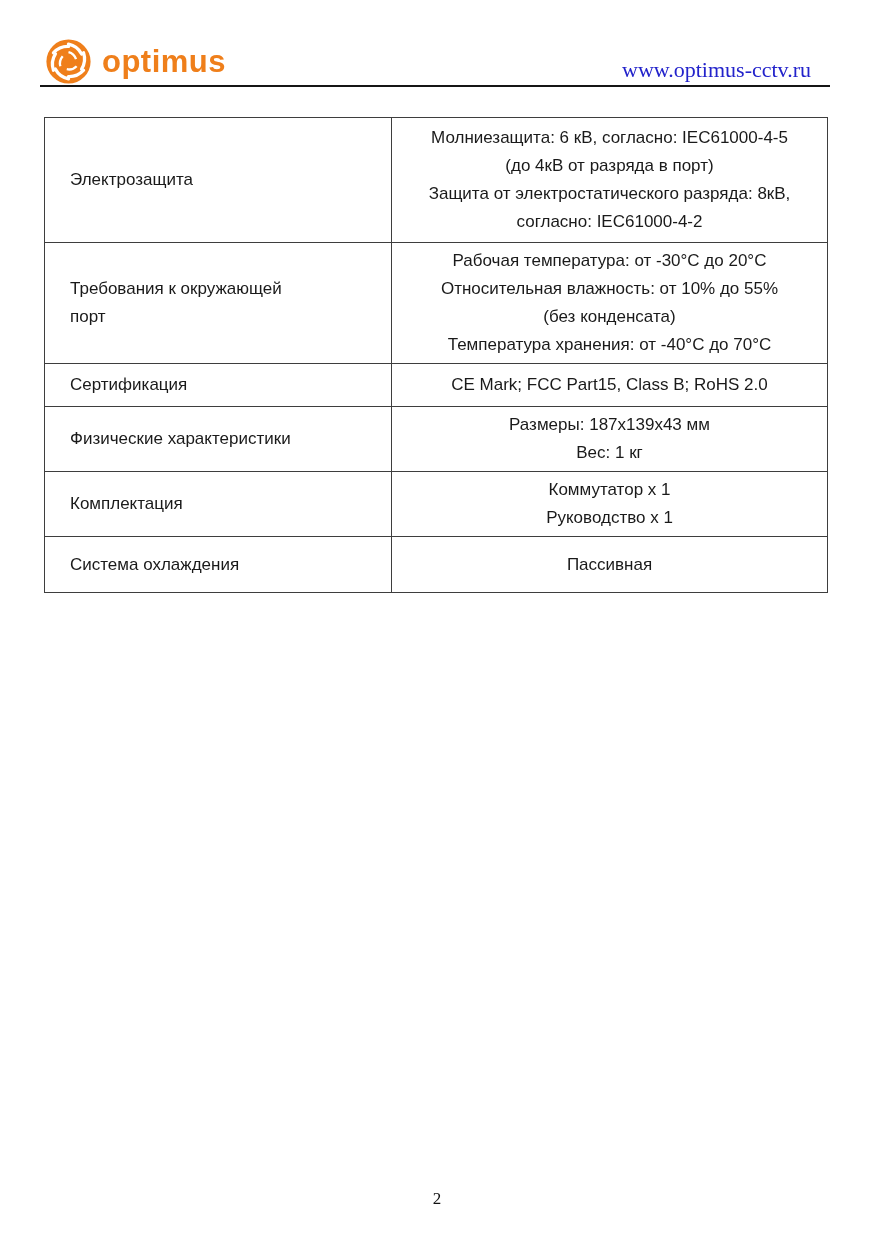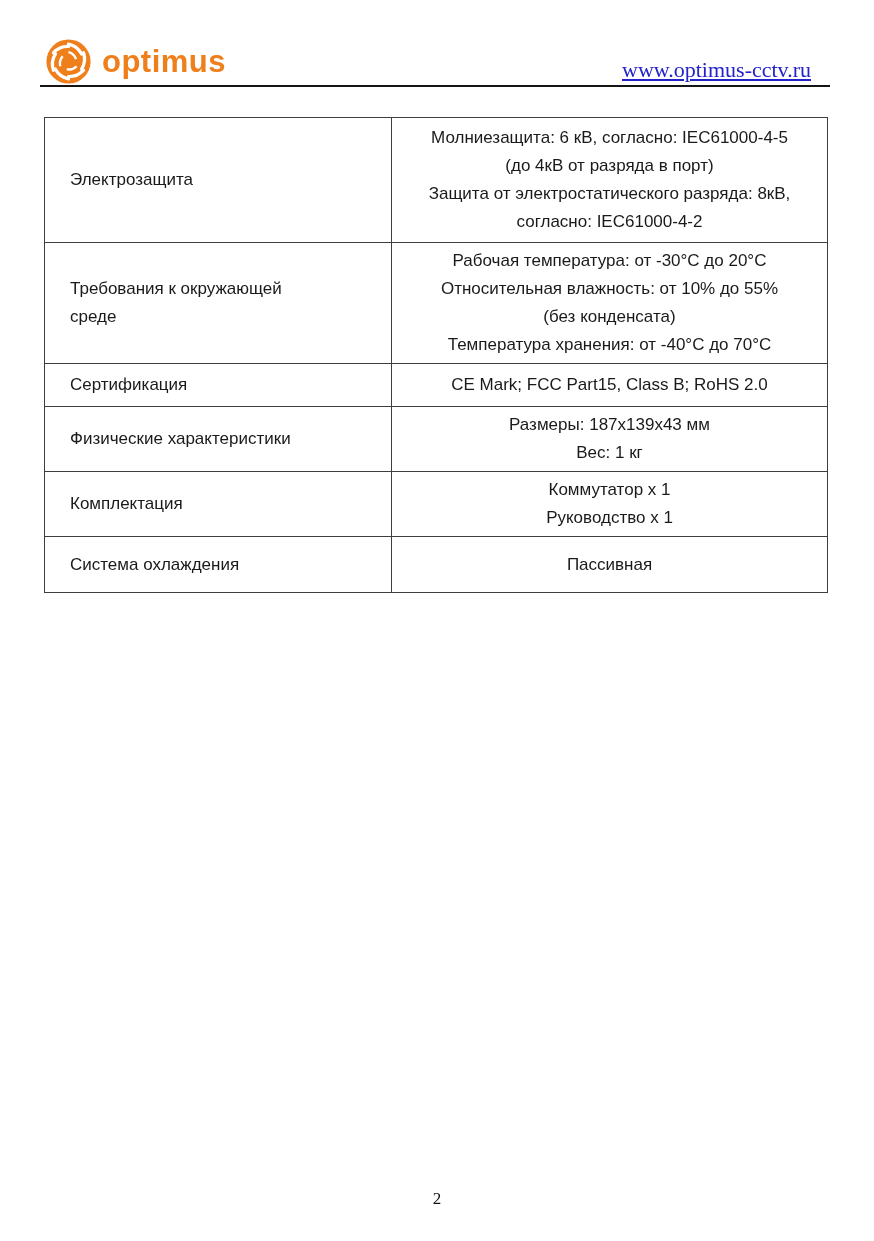--- a/index.html
+++ b/index.html
@@ -33,21 +33,20 @@
     letter-spacing: 0.5px;
     color: var(--accent-orange, #EF7F1B);
   }
   .site-link {
     position: absolute;
     top: 57px;
     right: 63px;
     font-family: "Liberation Serif", serif;
     font-size: 22px;
     color: var(--link-blue, #2323CB);
-    text-decoration: underline;
     cursor: pointer;
   }
   .header-rule {
     position: absolute;
     left: 40px;
     top: 85px;
     width: 790px;
     height: 2px;
     background: #151515;
   }
@@ -136,21 +135,21 @@
         </td>
         <td class="value-cell">
           <div>Молниезащита: 6 кВ, согласно: IEC61000-4-5</div>
           <div>(до 4кВ от разряда в порт)</div>
           <div>Защита от электростатического разряда: 8кВ,</div>
           <div>согласно: IEC61000-4-2</div>
         </td>
       </tr>
       <tr class="row-2">
         <td class="label-cell">
-          <div class="label-text">Требования к окружающей среде</div>
+          <div class="label-text">Требования к окружающей порт</div>
         </td>
         <td class="value-cell">
           <div>Рабочая температура: от -30°C до 20°C</div>
           <div>Относительная влажность: от 10% до 55%</div>
           <div>(без конденсата)</div>
           <div>Температура хранения: от -40°C до 70°C</div>
         </td>
       </tr>
       <tr class="row-3">
         <td class="label-cell">

